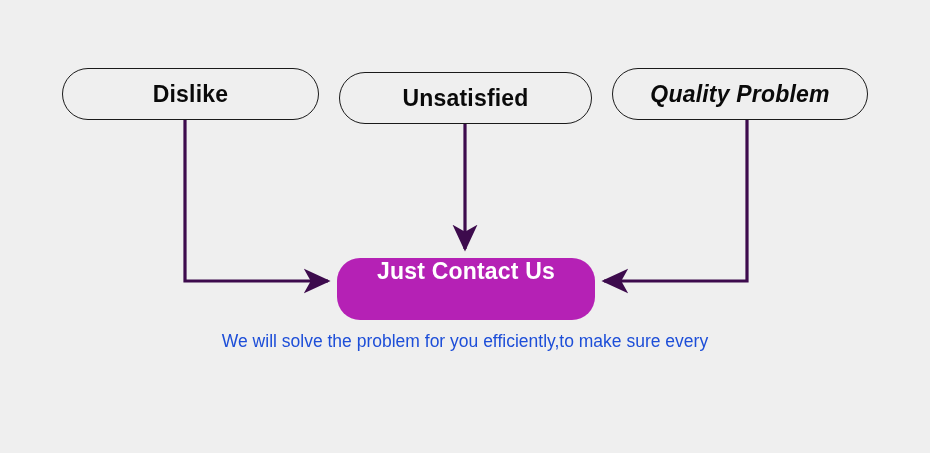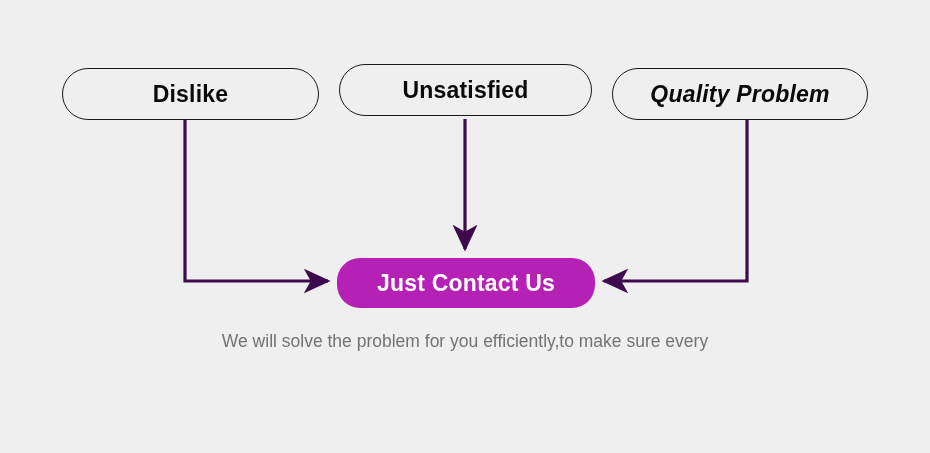--- a/index.html
+++ b/index.html
@@ -39,54 +39,53 @@
     display: flex;
     align-items: center;
     justify-content: center;
     color: #0a0a0a;
     font-size: 23px;
     font-weight: bold;
     letter-spacing: 0.2px;
     white-space: nowrap;
   }
   #pill-dislike  { left: 62px;  top: 68px; width: 257px; }
-  #pill-unsat    { left: 339px; top: 64px; width: 253px; }
+  #pill-unsat    { left: 339px; top: 72px; width: 253px; }
   #pill-quality  { left: 612px; top: 68px; width: 256px; font-style: italic; }
 
   
   .cta {
     position: absolute;
     left: 337px;
     top: 258px;
     width: 258px;
-    height: 50px;
+    height: 62px;
     box-sizing: border-box;
     border: none;
     border-radius: 23px;
     background: #b521b5;
     color: #ffffff;
     font-family: "Liberation Sans", sans-serif;
     font-size: 23px;
     font-weight: bold;
     letter-spacing: 0.2px;
     display: flex;
-    align-items: center;
     justify-content: center;
     white-space: nowrap;
     cursor: pointer;
   }
 
   
   .caption {
     position: absolute;
     left: 0;
     top: 325px;
     width: 930px;
     text-align: center;
-    color: #737373;
+    color: #1d4ed8;
     font-size: 17.5px;
     font-weight: normal;
     line-height: 32px;
   }
   .caption .line { display: block; }
 </style>
 </head>
 <body>
 
 <div class="stage">

